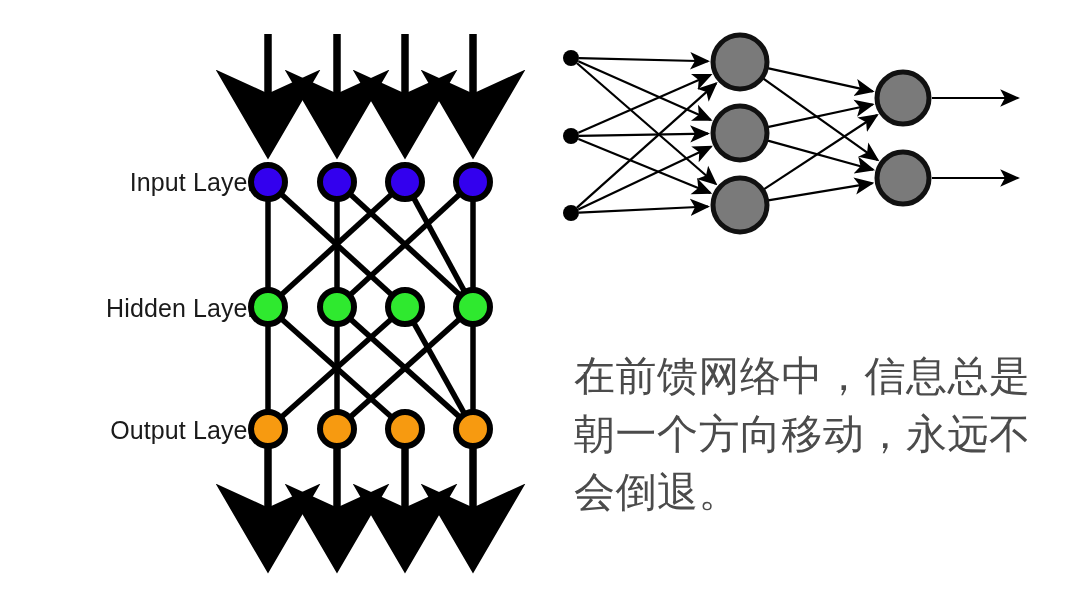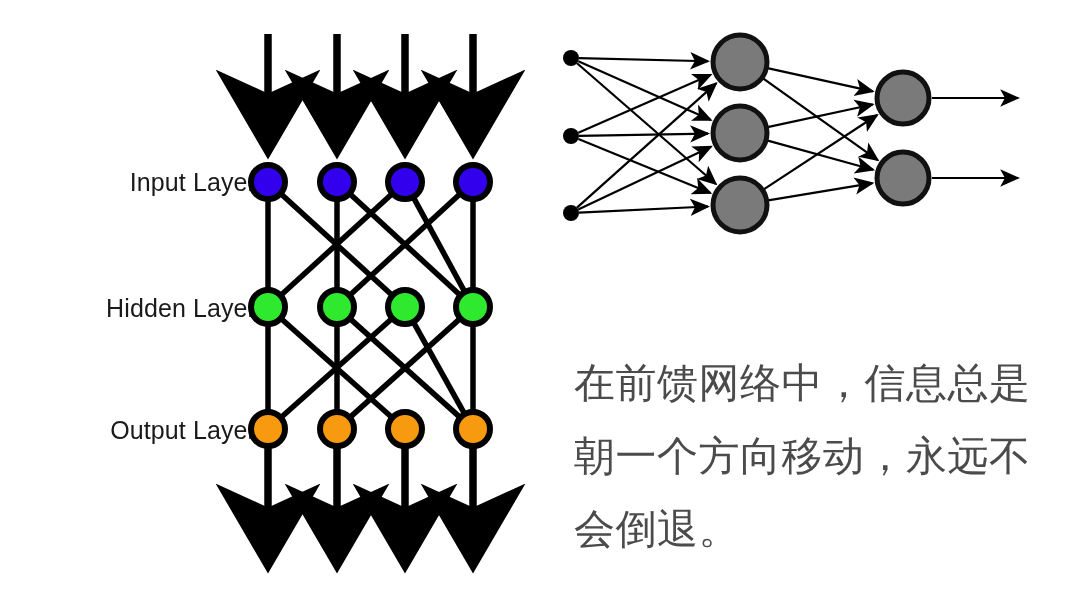--- a/index.html
+++ b/index.html
@@ -41,21 +41,21 @@
   #label-hidden { right: 824px; top: 294px; }
   #label-output { right: 824px; top: 416px; }
 
   #caption {
     position: absolute;
     left: 574px;
     top: 347px;
     width: 470px;
     font-family: "Liberation Sans", "DejaVu Sans", sans-serif;
     font-size: 41px;
-    line-height: 73px;
+    line-height: 58px;
     color: #4b4b4b;
     letter-spacing: 0.5px;
     white-space: pre-wrap;
   }
 </style>
 </head>
 <body>
 
 <div id="stage">
 

